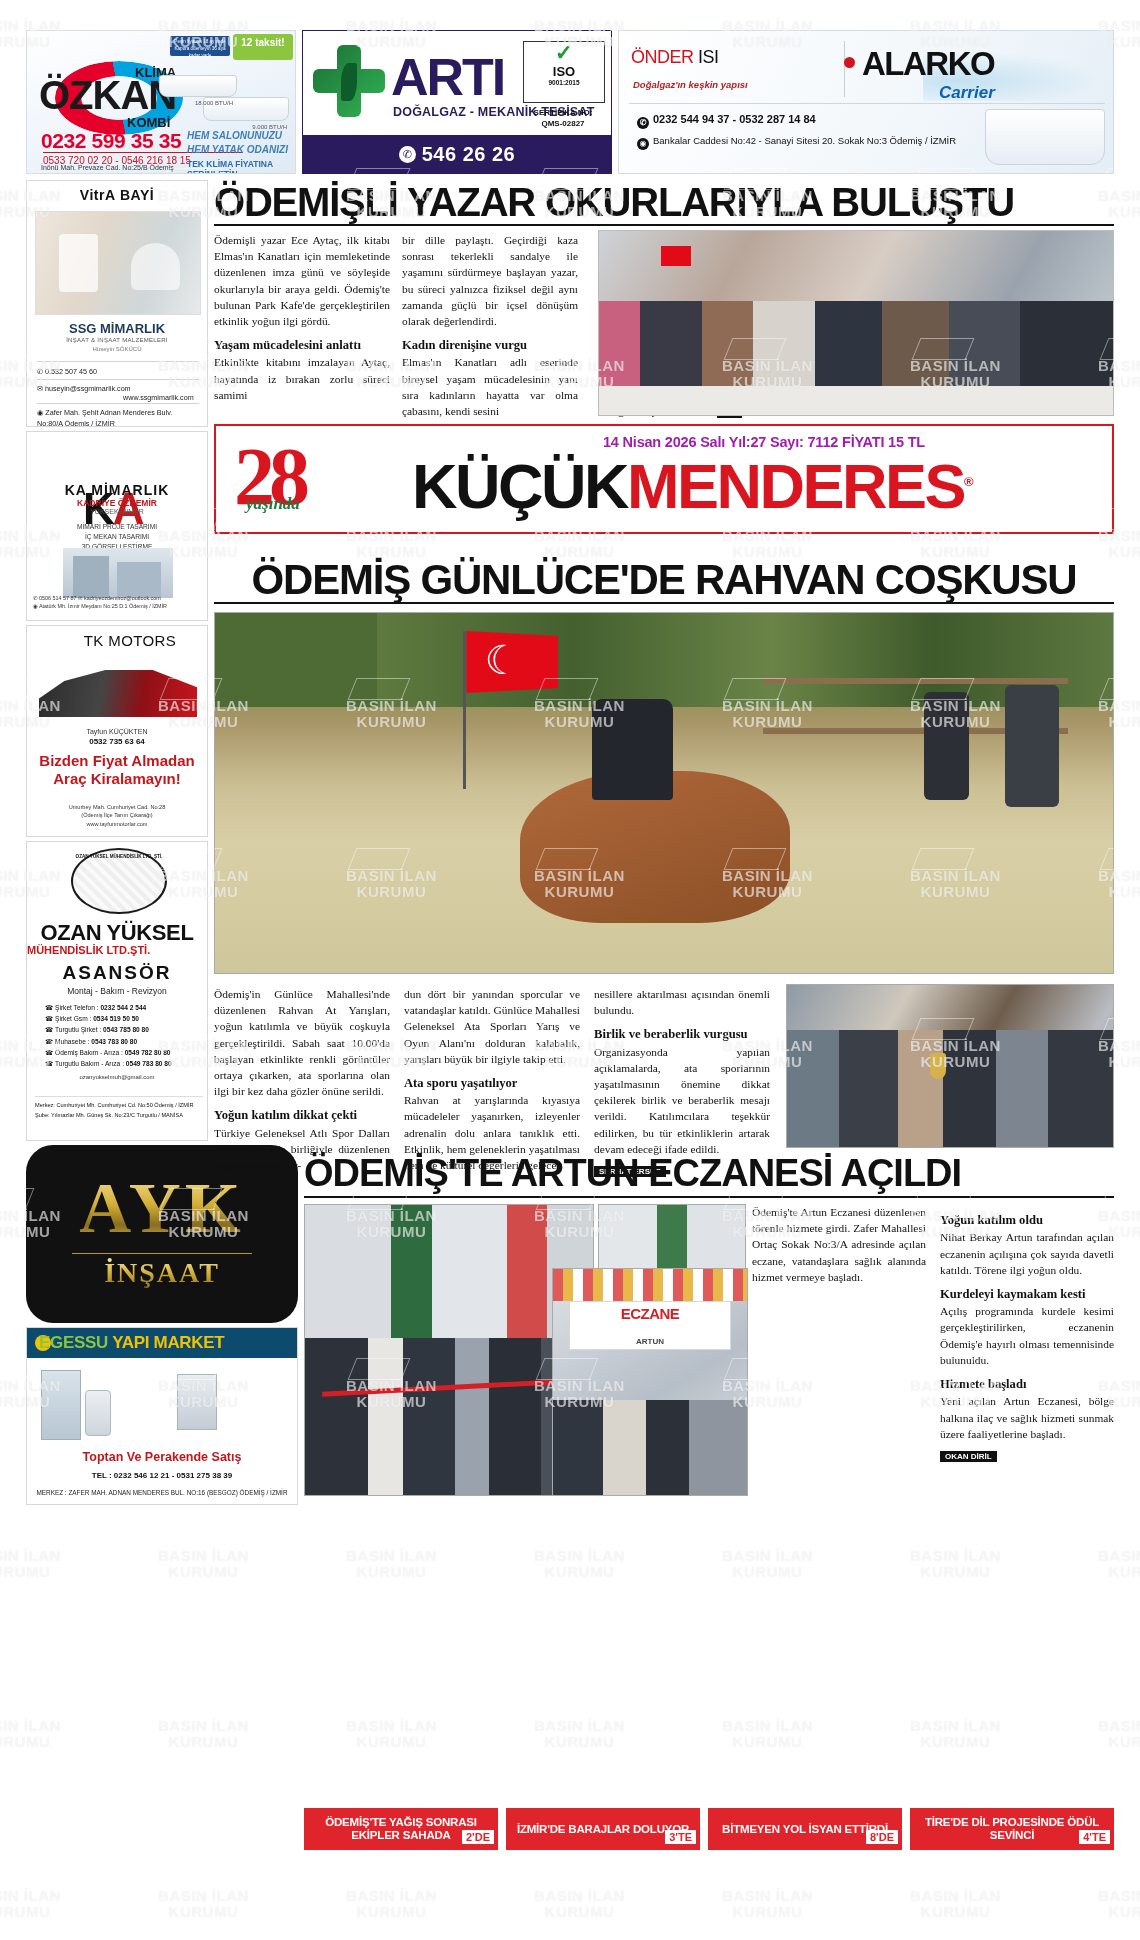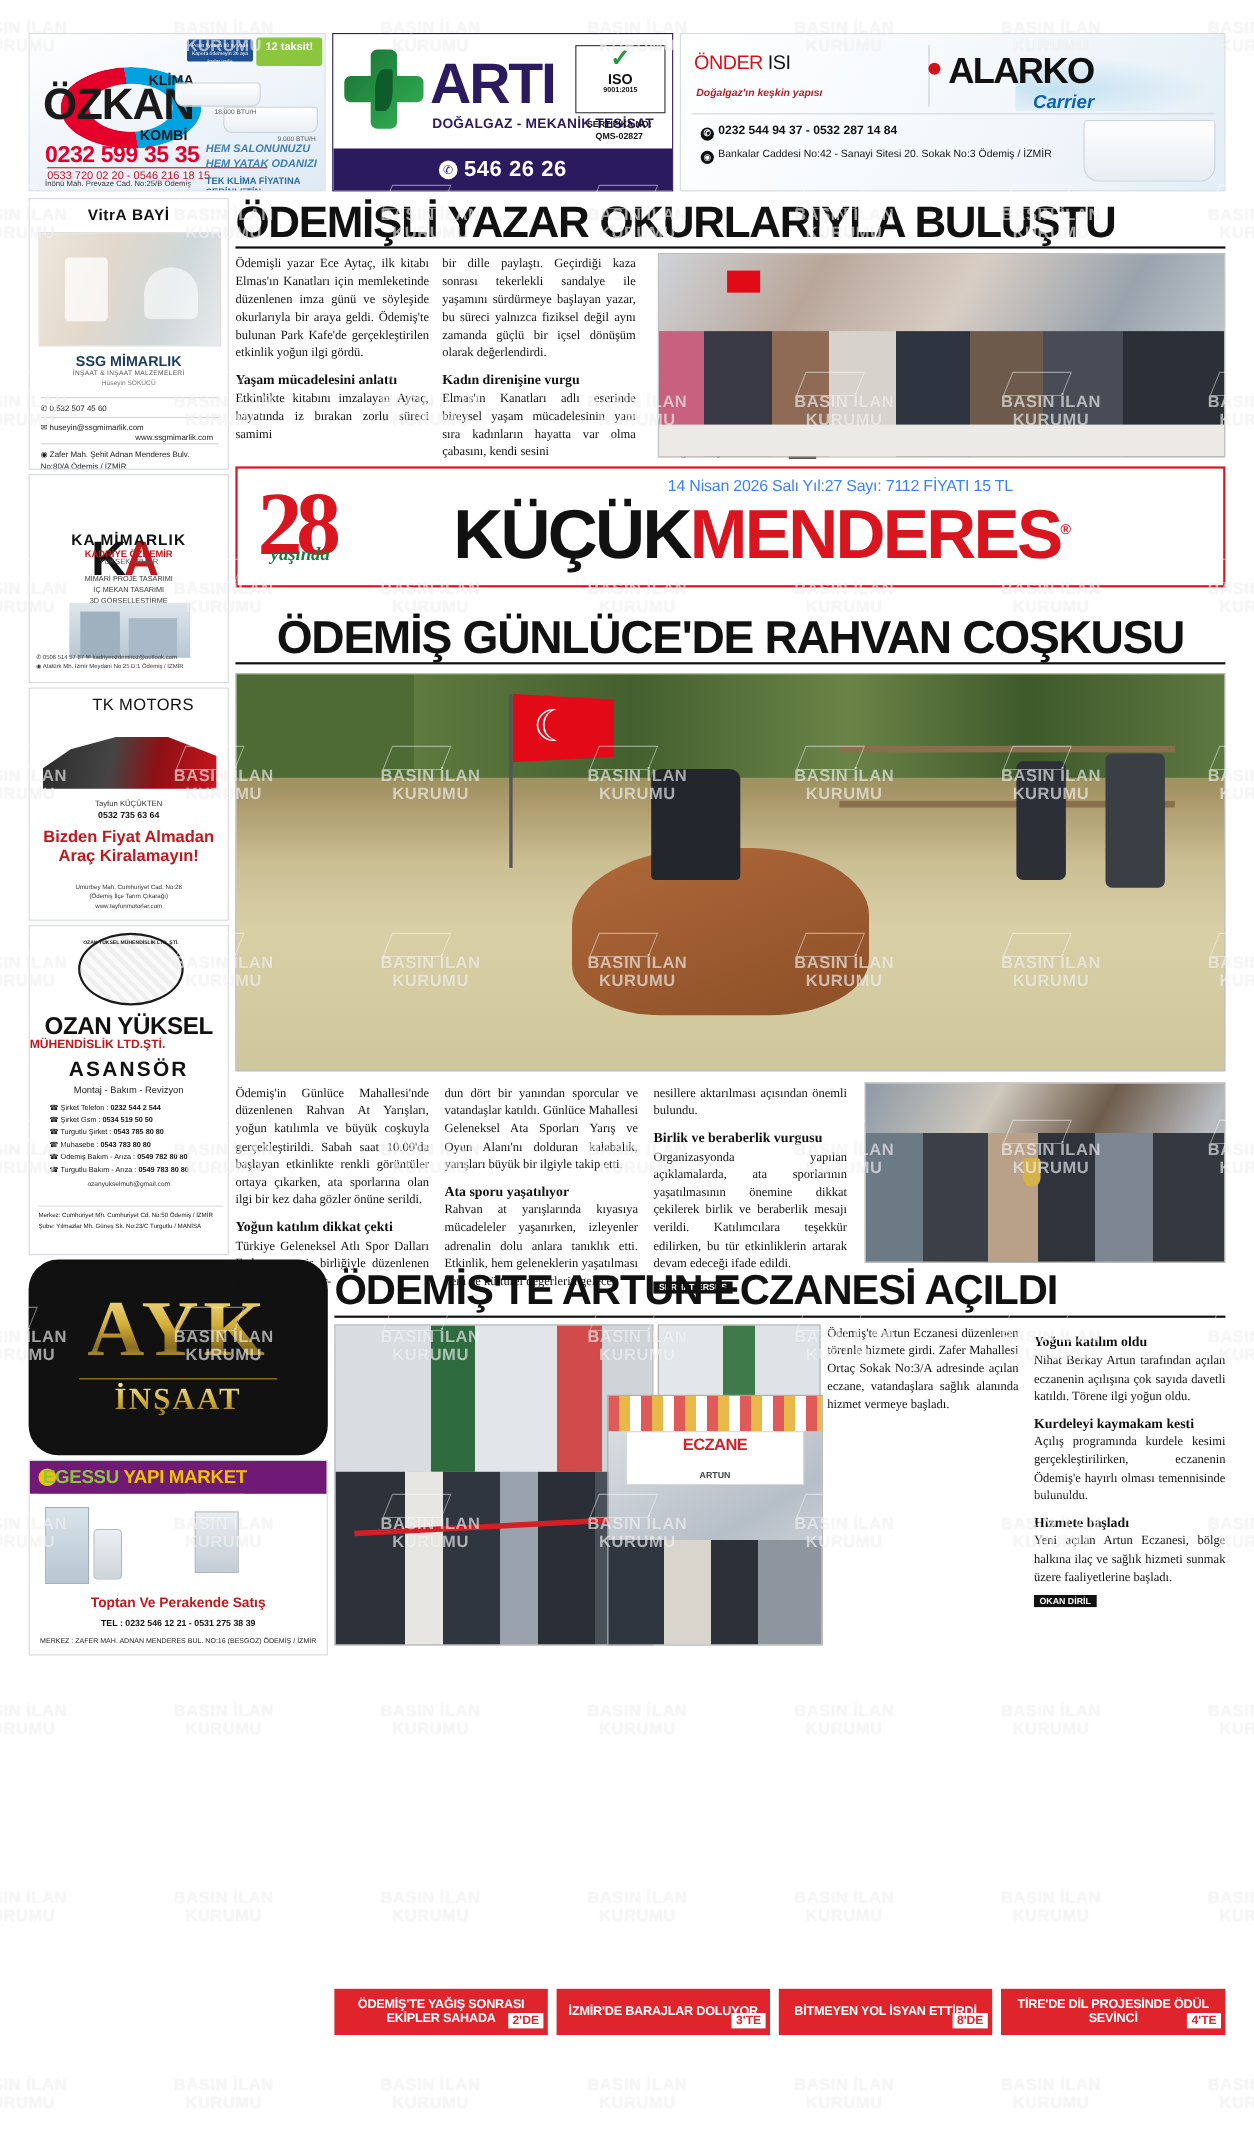--- a/index.html
+++ b/index.html
@@ -275,21 +275,21 @@
     background:linear-gradient(#f7e9a8,#d4af37 50%,#8a6d1e);
     -webkit-background-clip:text; background-clip:text; color:transparent;
     font-family:"Liberation Serif", serif;
   }
   .ayk-line { position:absolute; left:46px; top:108px; width:180px; height:1px; background:#b9952c; }
 
   .ad-egessu {
     left:26px; top:1327px; width:272px; height:178px;
     background:#fff; border:1px solid #d5d9dd; overflow:hidden;
   }
-  .eg-bar { position:absolute; left:0; top:0; width:100%; height:30px; background:#701a75; }
+  .eg-bar { position:absolute; left:0; top:0; width:100%; height:30px; background:#0c4a6e; }
   .eg-logo { position:absolute; left:12px; top:5px; font-size:17px; font-weight:900; color:#f2c200; letter-spacing:-.3px; }
   .eg-logo .g { color:#8cc63f; }
   .eg-dot { position:absolute; left:8px; top:7px; width:16px; height:16px; background:#f2c200; border-radius:50%; }
   .eg-list { position:absolute; left:96px; top:40px; width:170px; font-size:11.5px; font-weight:800; color:#111; line-height:1.55; }
   .eg-sun {
     position:absolute; left:14px; top:42px; width:40px; height:70px;
     background:linear-gradient(#d9e3ea,#b7c6d2); border:1px solid #9fb0bd;
   }
   .eg-tank {
     position:absolute; left:58px; top:62px; width:26px; height:46px;
@@ -351,21 +351,21 @@
     font-size:82px; font-weight:900; color:#d9151f; letter-spacing:-6px;
     font-family:"Liberation Serif", serif;
   }
   .mh-28 .yas {
     position:absolute; left:20px; top:62px;
     font-size:17px; font-style:italic; font-weight:800; color:#1b7a3f;
     font-family:"Liberation Serif", serif;
   }
   .mh-dateline {
     position:absolute; left:208px; top:8px; width:680px; text-align:center;
-    font-size:14.5px; font-weight:400; color:#3b82f6; letter-spacing:-.2px;
+    font-size:14.5px; font-weight:700; color:#a21caf; letter-spacing:-.2px;
   }
   .mh-title {
     position:absolute; left:196px; top:24px; width:700px;
     font-size:63px; font-weight:900; letter-spacing:-2.5px; white-space:nowrap;
     font-family:"Liberation Sans", sans-serif;
   }
   .mh-title .k { color:#111; }
   .mh-title .m { color:#d9151f; }
   .mh-reg { font-size:13px; vertical-align:22px; font-weight:700; }
 

